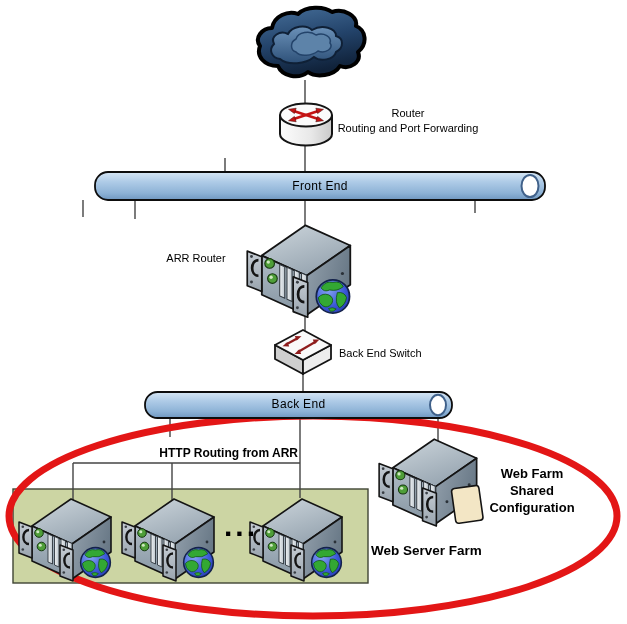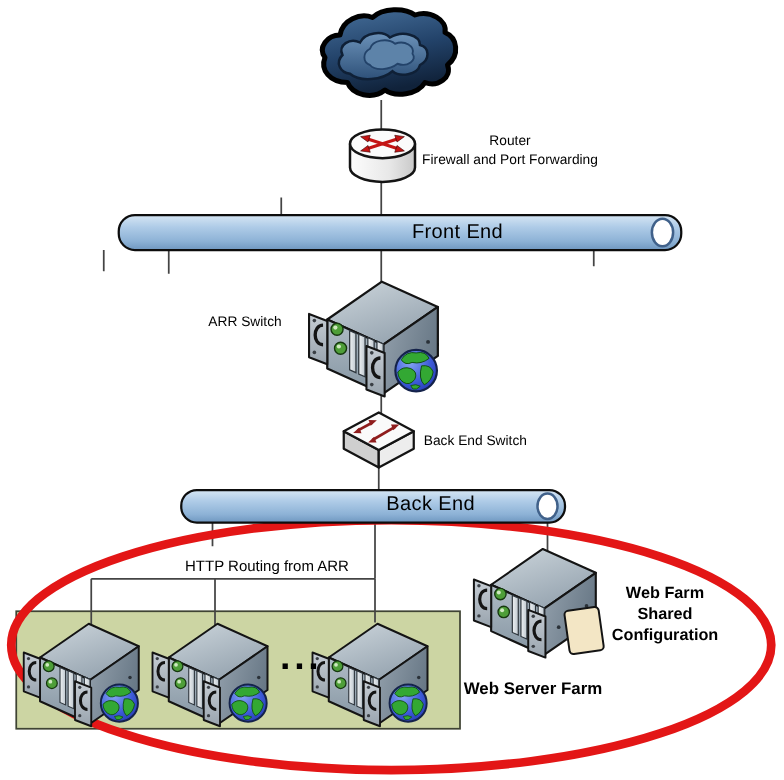--- a/index.html
+++ b/index.html
@@ -3,24 +3,24 @@
 <meta charset="utf-8">
 <style>
   html,body{margin:0;padding:0;background:#fff;}
   .stage{
     position:relative;width:627px;height:624px;background:#ffffff;
     font-family:"Liberation Sans", sans-serif;overflow:hidden;padding-left:48px;
   }
   .stage svg{position:absolute;left:0;top:0;}
   .lbl{position:absolute;color:#000;white-space:nowrap;}
   .lbl.center{text-align:center;}
-  .lbl.right{}
+  .lbl.right{text-align:right;font-weight:bold;}
   .small{font-size:11px;line-height:15px;}
   .med{font-size:12px;line-height:15px;}
-  .pipe-text{font-size:16px;line-height:28px;letter-spacing:.3px;margin-left:46px;}
+  .pipe-text{font-size:12px;line-height:28px;letter-spacing:.3px;}
   .bold13{font-size:13px;font-weight:bold;line-height:17px;}
   .dots{font-size:30px;font-weight:bold;letter-spacing:3px;line-height:26px;}
 </style>
 </head>
 <body>
 
 <div class="stage">
 
 <svg width="627" height="624" viewBox="0 0 627 624">
   <defs>
@@ -201,26 +201,26 @@
   <g transform="translate(377,436) scale(1.06)">
     <use href="#server" width="106" height="92"></use>
     <g transform="translate(70,50) rotate(-8)">
       <rect x="0" y="0" width="26" height="33" rx="3" fill="#f3e6c5" stroke="#141414" stroke-width="1.5"></rect>
     </g>
   </g>
 </svg>
 
 <div class="lbl small center" style="left:333px;top:106px;width:150px;">
   <div>Router</div>
-  <div>Firewall and Port Forwarding</div>
+  <div>Routing and Port Forwarding</div>
 </div>
 
 <div class="lbl pipe-text center" style="left:95px;top:172px;width:450px;height:28px;">Front End</div>
 
-<div class="lbl small center" style="left:146px;top:251px;width:100px;">ARR Switch</div>
+<div class="lbl small center" style="left:146px;top:251px;width:100px;">ARR Router</div>
 
 <div class="lbl small" style="left:339px;top:346px;text-align:center;">Back End Switch</div>
 
 <div class="lbl pipe-text center" style="left:145px;top:391px;width:307px;height:26px;line-height:26px;border-radius:13px;">Back End</div>
 
 <div class="lbl med right" style="left:148px;top:446px;width:150px;">HTTP Routing from ARR</div>
 
 <div class="lbl bold13 center" style="left:472px;top:465px;width:120px;">
   <div>Web Farm</div>
   <div>Shared</div>

